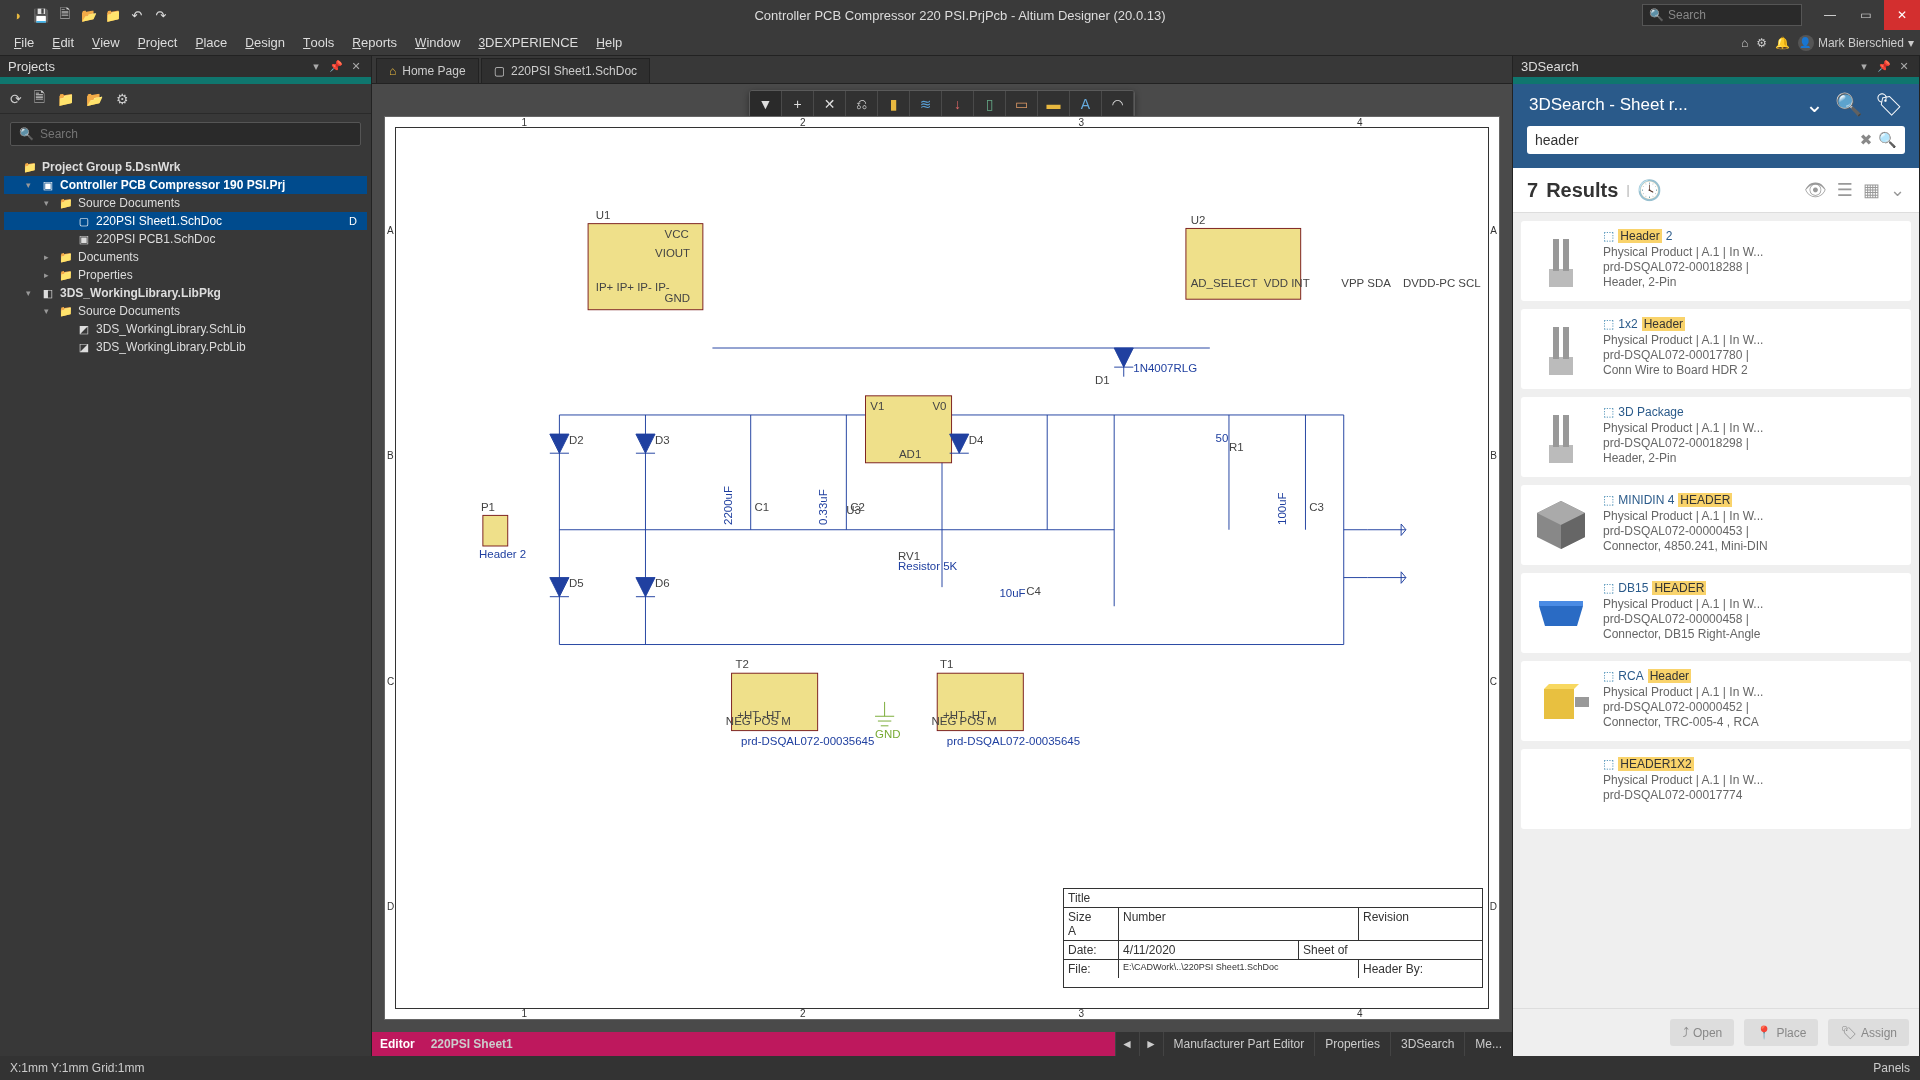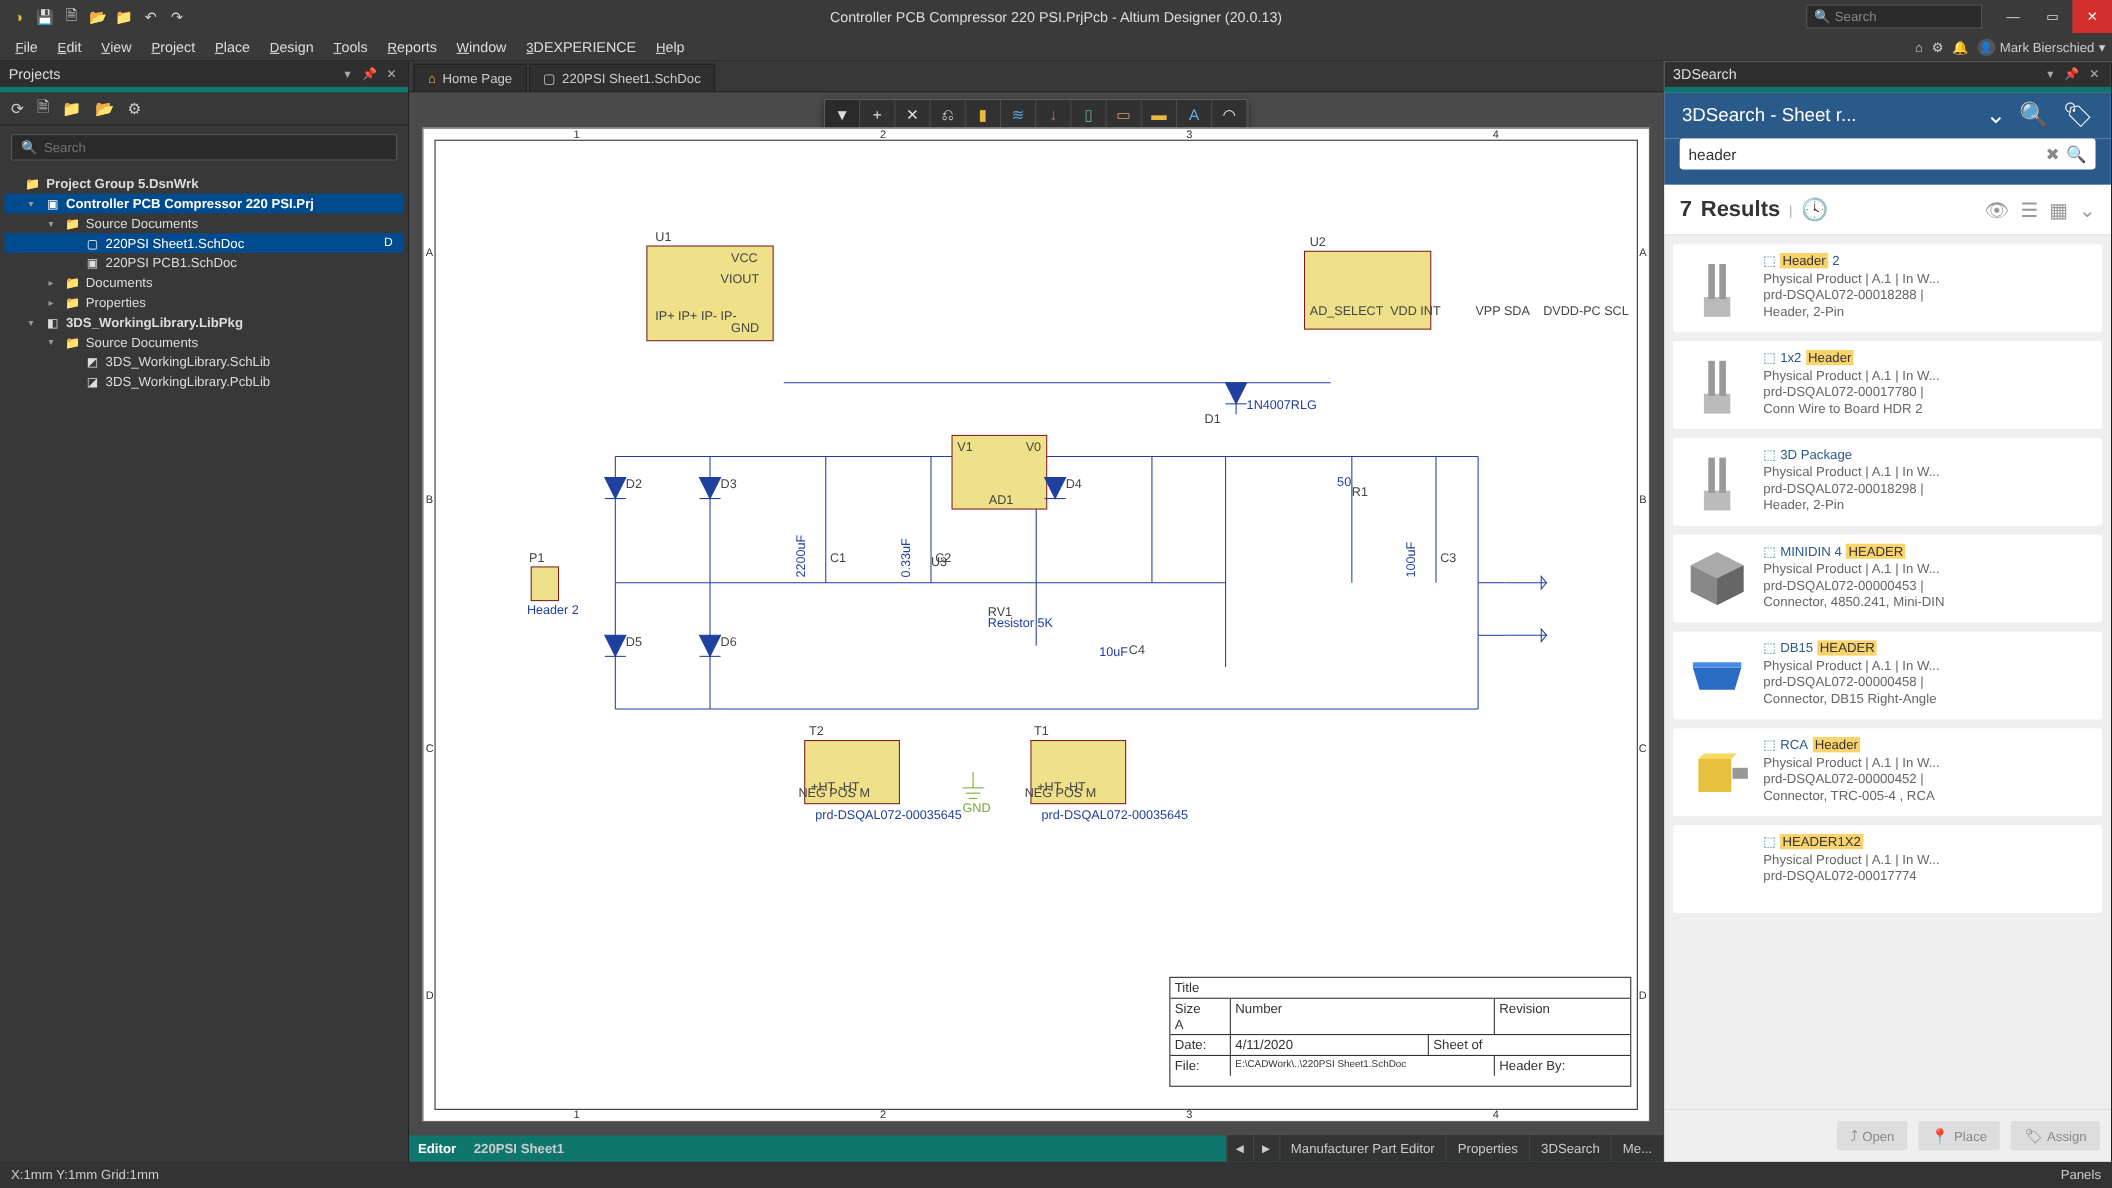--- a/index.html
+++ b/index.html
@@ -17,21 +17,21 @@
 .win-btn.close { background:#d32f2f; color:#fff; }
 .menubar { height:26px; background:#3a3a3a; display:flex; align-items:center; padding:0 6px; justify-content:space-between; border-bottom:1px solid #222; }
 .menu-left { display:flex; gap:2px; }
 .menu-item { padding:4px 8px; color:#ddd; cursor:pointer; font-size:13px; }
 .menu-item .u { text-decoration:underline; }
 .menu-right { display:flex; align-items:center; gap:8px; color:#ccc; }
 .user-pill { display:flex; align-items:center; gap:4px; }
 .user-pill .avatar { width:16px; height:16px; border-radius:50%; background:#555; display:flex; align-items:center; justify-content:center; font-size:10px; }
 .main-row { display:flex; height: calc(1080px - 30px - 26px - 24px); }
 .panel { background:#383838; display:flex; flex-direction:column; border-right:1px solid #222; }
-.panel-hdr { height:28px; background:#2f2f2f; border-bottom:5px solid #0f766e; display:flex; align-items:center; padding:0 8px; justify-content:space-between; }
+.panel-hdr { height:28px; background:#2f2f2f; border-bottom:7px solid #0f766e; display:flex; align-items:center; padding:0 8px; justify-content:space-between; }
 .panel-hdr .ttl { font-size:13px; color:#ddd; font-weight:500; }
 .panel-hdr .ctrls { display:flex; gap:6px; }
 .ctrl-btn { width:14px; height:14px; color:#aaa; font-size:11px; cursor:pointer; display:flex; align-items:center; justify-content:center; }
 .left-panel { width:372px; }
 .proj-toolbar { height:30px; display:flex; align-items:center; gap:12px; padding:0 10px; border-bottom:1px solid #2a2a2a; }
 .proj-tb-btn { color:#ccc; cursor:pointer; font-size:14px; }
 .proj-search { margin:8px 10px; display:flex; align-items:center; background:#2a2a2a; border:1px solid #555; padding:4px 8px; border-radius:2px; }
 .proj-search .ic { color:#aaa; margin-right:6px; }
 .proj-search input { background:transparent; border:none; outline:none; color:#ccc; flex:1; }
 .tree { padding:4px 4px; overflow:auto; flex:1; }
@@ -52,21 +52,21 @@
 .floating-tb { position:absolute; top:6px; left:50%; transform:translateX(-50%); display:flex; background:#313131; border:1px solid #5a5a5a; border-radius:3px; overflow:hidden; box-shadow:0 2px 6px rgba(0,0,0,0.4); }
 .ftb-btn { width:32px; height:26px; display:flex; align-items:center; justify-content:center; color:#ddd; cursor:pointer; border-right:1px solid #4a4a4a; font-size:14px; }
 .ftb-btn.active{ background:#2a2a2a; }
 .sheet-wrap { position:absolute; top:32px; left:12px; right:12px; bottom:12px; background:#fff; border:1px solid #666; }
 .sheet-inner { position:absolute; top:10px; left:10px; right:10px; bottom:10px; border:1px solid #333; }
 .ruler-tick { position:absolute; font-size:10px; color:#333; }
 .schem-svg { position:absolute; left:0; top:0; width:100%; height:100%; }
 .title-block { position:absolute; right:5px; bottom:20px; width:420px; height:100px; border:1px solid #333; font-size:10px; color:#333; background:#fff; }
 .tb-row{border-top:1px solid #333;display:flex;}
 .tb-cell{padding:2px 4px;border-right:1px solid #333;}
-.bottom-tabs { height:24px; background:#0f766e; display:flex; align-items:center; padding:0 8px; gap:16px; }
+.bottom-tabs { height:24px; background:#be185d; display:flex; align-items:center; padding:0 8px; gap:16px; }
 .bt-item { color:#ccc; cursor:pointer; font-size:12px;font-weight:bold; }
 .bt-item.active { color:#fff; font-weight:bold; }
 .right-panel { width:408px; border-left:1px solid #222; }
 .search3ds-hdr { background:#2a5a8a; height:42px; display:flex; align-items:center; justify-content:space-between; padding:0 16px; }
 .search3ds-hdr .t { color:#fff; font-size:17px; }
 .search3ds-hdr .ic { color:#fff; font-size:22px; cursor:pointer; margin-left:12px; }
 .search3ds-input-row { background:#2a5a8a; padding:0 14px 14px 14px; }
 .search3ds-input { display:flex; align-items:center; background:#fff; border-radius:3px; padding:5px 8px; }
 .search3ds-input input { flex:1; border:none; outline:none; font-size:14px; color:#333; }
 .search3ds-input .ic { color:#888; cursor:pointer; margin-left:6px; font-size:15px; }
@@ -164,21 +164,21 @@
     </div>
     <div class="tree" id="tree">
         <div class="tree-row ind0 bold">
           <span class="caret"></span>
           <span class="ic">📁</span>
           <span class="lbl">Project Group 5.DsnWrk</span>
         </div>
         <div class="tree-row ind1 sel bold">
           <span class="caret">▾</span>
           <span class="ic">▣</span>
-          <span class="lbl">Controller PCB Compressor 220 PSI.Prj</span>
+          <span class="lbl">Controller PCB Compressor 190 PSI.Prj</span>
         </div>
         <div class="tree-row ind2">
           <span class="caret">▾</span>
           <span class="ic">📁</span>
           <span class="lbl">Source Documents</span>
         </div>
         <div class="tree-row ind3 sel">
           <span class="caret"></span>
           <span class="ic">▢</span>
           <span class="lbl">220PSI Sheet1.SchDoc</span>

